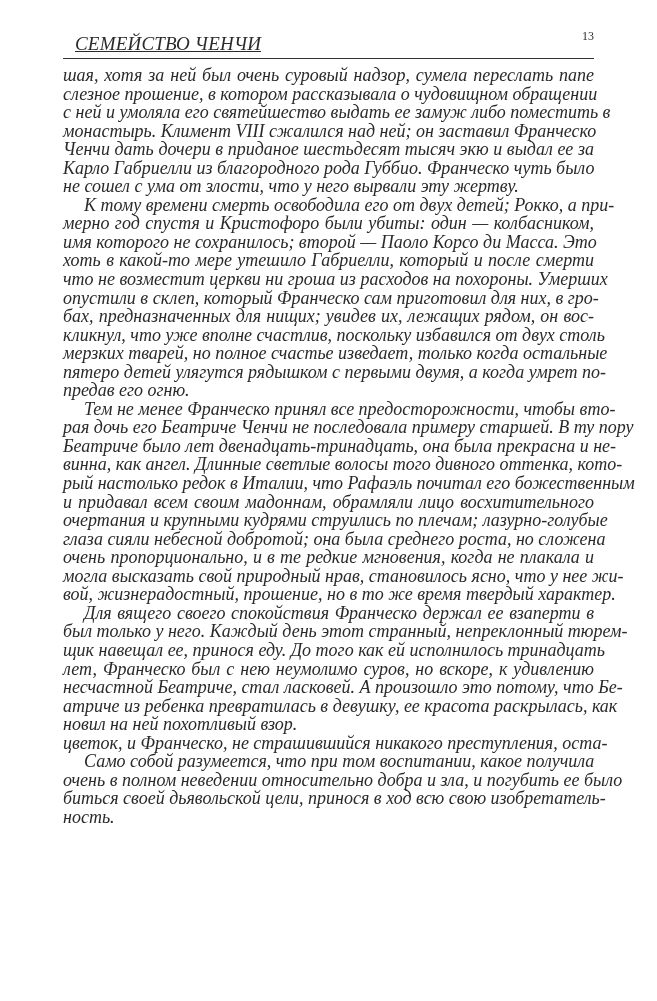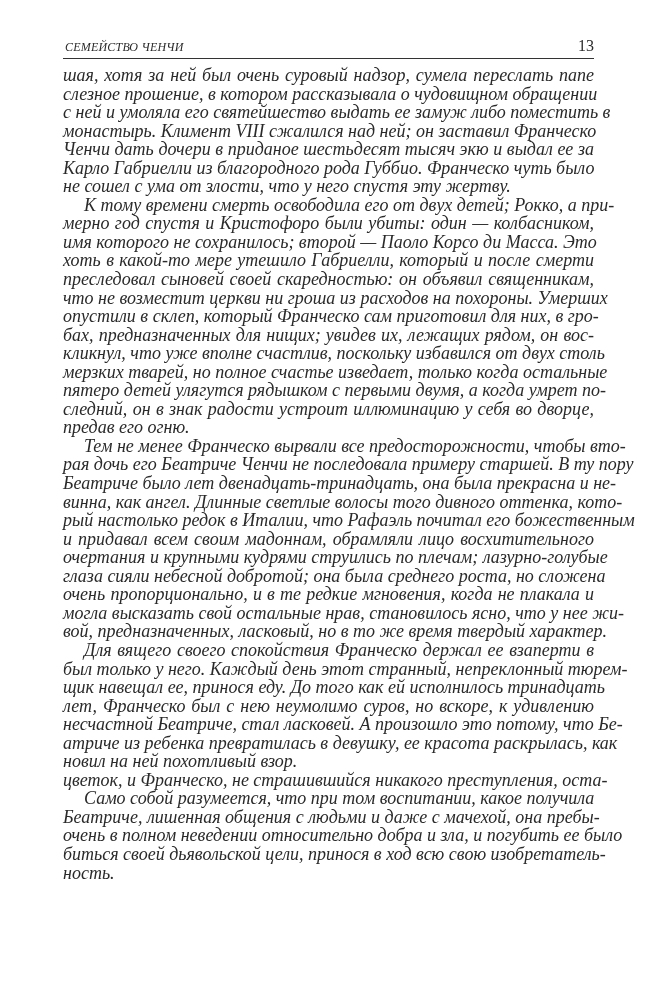--- a/index.html
+++ b/index.html
@@ -21,32 +21,33 @@
       top: 34px;
       width: 531px;
     }
     .running-head {
       position: relative;
       height: 24px;
       border-bottom: 1.3px solid #333;
     }
     .running-title {
       position: absolute;
-      left: 2px;
+      left: 12px;
       bottom: 3px;
       font-style: italic;
-      font-size: 12px;
+      font-size: 19px;
       letter-spacing: 0.2px;
       color: #2b2b2b;
+      text-decoration: underline;
     }
     .page-number {
       position: absolute;
       right: 0;
-      bottom: 3px;
-      font-size: 16px;
+      bottom: 14px;
+      font-size: 12px;
       color: #2b2b2b;
     }
     .body-text {
       margin-top: 7px;
       font-size: 18px;
       line-height: 18.55px;
       font-style: italic;
     }
     .line {
       display: block;
@@ -74,66 +75,63 @@
 
   <div class="body-text">
 
     <div class="paragraph">
       <span class="line">шая, хотя за ней был очень суровый надзор, сумела переслать папе</span>
       <span class="line">слезное прошение, в котором рассказывала о чудовищном обращении</span>
       <span class="line">с ней и умоляла его святейшество выдать ее замуж либо поместить в</span>
       <span class="line">монастырь. Климент VIII сжалился над ней; он заставил Франческо</span>
       <span class="line">Ченчи дать дочери в приданое шестьдесят тысяч экю и выдал ее за</span>
       <span class="line">Карло Габриелли из благородного рода Губбио. Франческо чуть было</span>
-      <span class="line last" style="white-space: nowrap;">не сошел с ума от злости, что у него спустя эту жертву.</span>
+      <span class="line last" style="white-space: nowrap;">не сошел с ума от злости, что у него вырвали эту жертву.</span>
     </div>
 
     <div class="paragraph">
       <span class="line indent">К тому времени смерть освободила его от двух детей; Рокко, а при-</span>
       <span class="line">мерно год спустя и Кристофоро были убиты: один — колбасником,</span>
       <span class="line">имя которого не сохранилось; второй — Паоло Корсо ди Масса. Это</span>
       <span class="line">хоть в какой-то мере утешило Габриелли, который и после смерти</span>
-      <span class="line">преследовал сыновей своей скаредностью: он объявил священникам,</span>
       <span class="line">что не возместит церкви ни гроша из расходов на похороны. Умерших</span>
       <span class="line">опустили в склеп, который Франческо сам приготовил для них, в гро-</span>
       <span class="line">бах, предназначенных для нищих; увидев их, лежащих рядом, он вос-</span>
       <span class="line">кликнул, что уже вполне счастлив, поскольку избавился от двух столь</span>
       <span class="line">мерзких тварей, но полное счастье изведает, только когда остальные</span>
       <span class="line">пятеро детей улягутся рядышком с первыми двумя, а когда умрет по-</span>
-      <span class="line">следний, он в знак радости устроит иллюминацию у себя во дворце,</span>
       <span class="line last" style="white-space: nowrap;">предав его огню.</span>
     </div>
 
     <div class="paragraph">
-      <span class="line indent">Тем не менее Франческо вырвали все предосторожности, чтобы вто-</span>
+      <span class="line indent">Тем не менее Франческо принял все предосторожности, чтобы вто-</span>
       <span class="line">рая дочь его Беатриче Ченчи не последовала примеру старшей. В ту пору</span>
       <span class="line">Беатриче было лет двенадцать-тринадцать, она была прекрасна и не-</span>
       <span class="line">винна, как ангел. Длинные светлые волосы того дивного оттенка, кото-</span>
       <span class="line">рый настолько редок в Италии, что Рафаэль почитал его божественным</span>
       <span class="line">и придавал всем своим мадоннам, обрамляли лицо восхитительного</span>
       <span class="line">очертания и крупными кудрями струились по плечам; лазурно-голубые</span>
       <span class="line">глаза сияли небесной добротой; она была среднего роста, но сложена</span>
       <span class="line">очень пропорционально, и в те редкие мгновения, когда не плакала и</span>
-      <span class="line">могла высказать свой остальные нрав, становилось ясно, что у нее жи-</span>
-      <span class="line last" style="white-space: nowrap;">вой, предназначенных, ласковый, но в то же время твердый характер.</span>
+      <span class="line">могла высказать свой природный нрав, становилось ясно, что у нее жи-</span>
+      <span class="line last" style="white-space: nowrap;">вой, жизнерадостный, прошение, но в то же время твердый характер.</span>
     </div>
 
     <div class="paragraph">
       <span class="line indent">Для вящего своего спокойствия Франческо держал ее взаперти в</span>
       <span class="line">был только у него. Каждый день этот странный, непреклонный тюрем-</span>
       <span class="line">щик навещал ее, принося еду. До того как ей исполнилось тринадцать</span>
       <span class="line">лет, Франческо был с нею неумолимо суров, но вскоре, к удивлению</span>
       <span class="line">несчастной Беатриче, стал ласковей. А произошло это потому, что Бе-</span>
       <span class="line">атриче из ребенка превратилась в девушку, ее красота раскрылась, как</span>
       <span class="line last" style="white-space: nowrap;">новил на ней похотливый взор.</span>
       <span class="line">цветок, и Франческо, не страшившийся никакого преступления, оста-</span>
     </div>
 
     <div class="paragraph">
       <span class="line indent">Само собой разумеется, что при том воспитании, какое получила</span>
-      <span class="line">Беатриче, лишенная общения с людьми и даже с мачехой, она пребы-</span>
       <span class="line">очень в полном неведении относительно добра и зла, и погубить ее было</span>
       <span class="line">биться своей дьявольской цели, принося в ход всю свою изобретатель-</span>
       <span class="line last" style="white-space: nowrap;">ность.</span>
     </div>
 
   </div>
 </div>
 
 </body></html>

